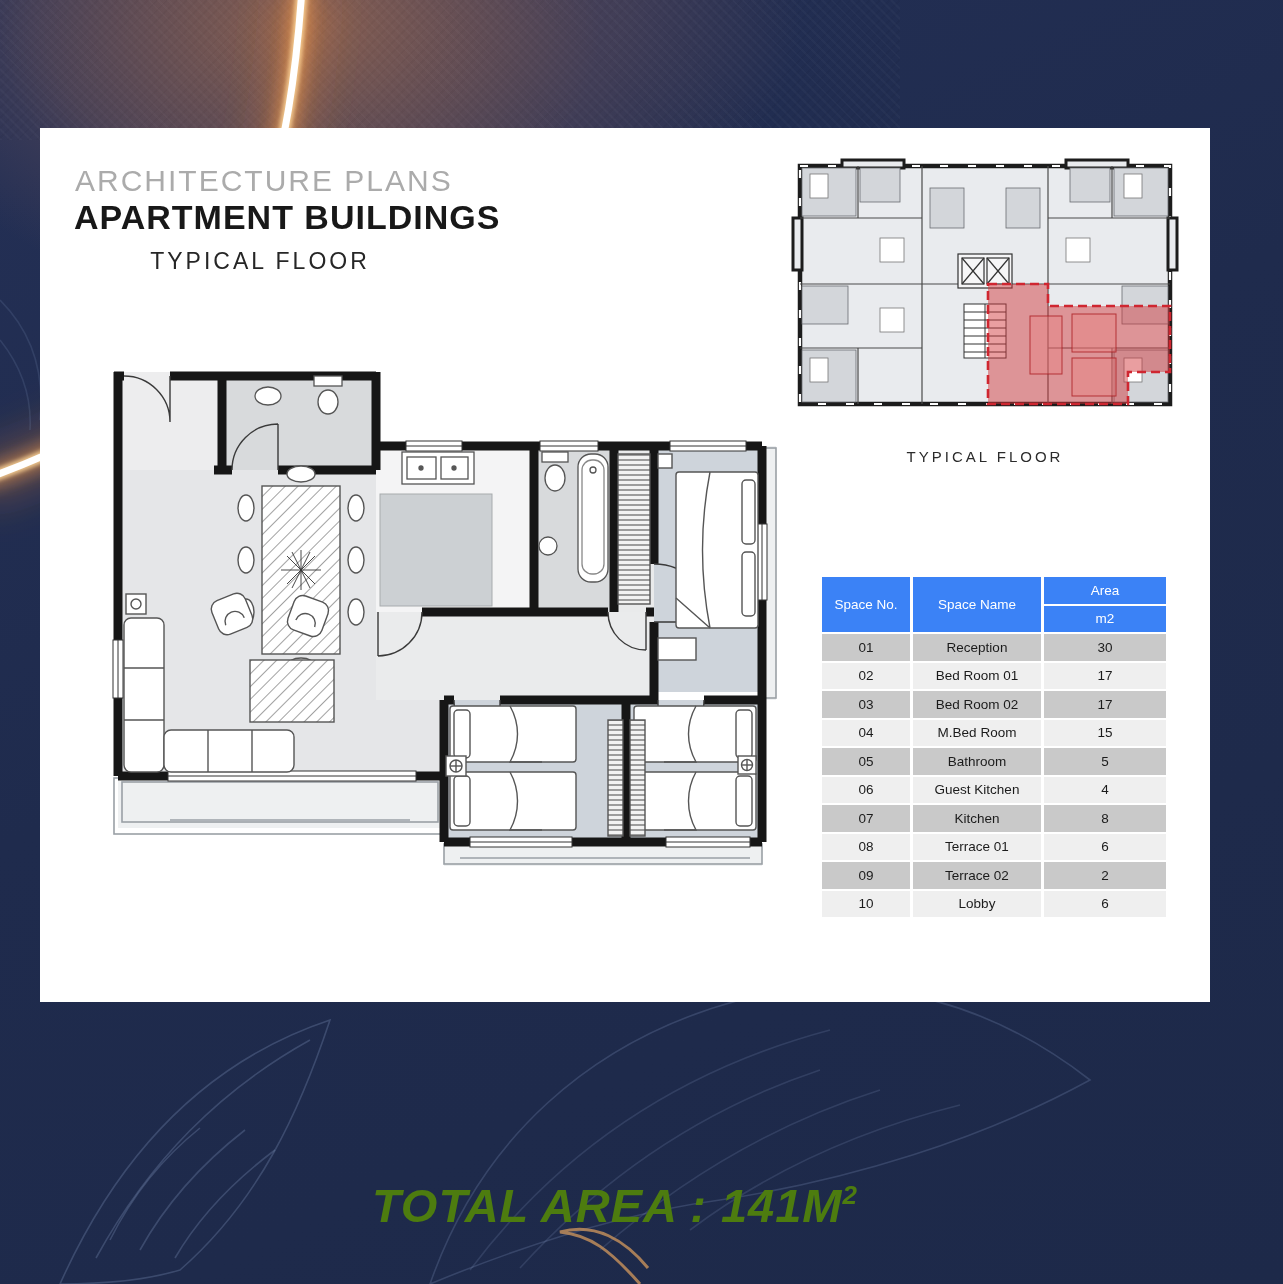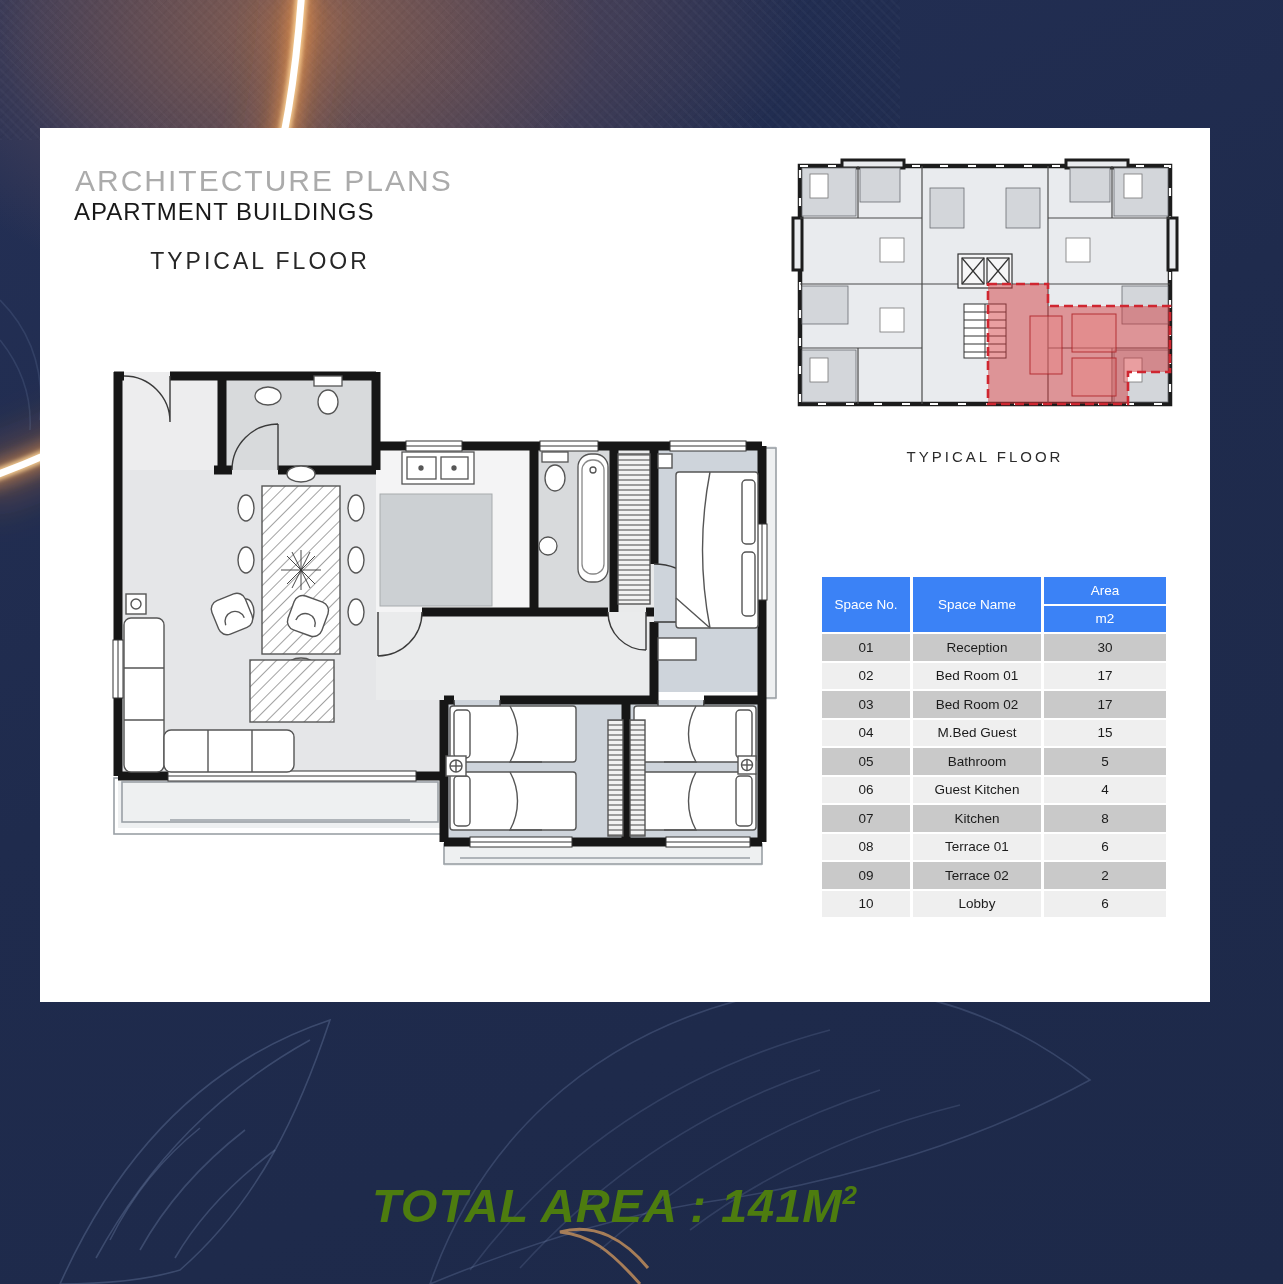--- a/index.html
+++ b/index.html
@@ -22,21 +22,21 @@
   .card{
     position:absolute;left:40px;top:128px;width:1170px;height:874px;
     background:#ffffff;z-index:2;
   }
   .eyebrow{
     position:absolute;left:35px;top:36px;
     font-size:30px;color:#ababab;letter-spacing:2px;font-weight:400;
   }
   .main-title{
     position:absolute;left:34px;top:70px;
-    font-size:24px;color:#181818;font-weight:400;letter-spacing:1px;
+    font-size:34px;color:#181818;font-weight:700;letter-spacing:1px;
   }
   .main-subtitle{
     position:absolute;left:70px;top:120px;width:300px;text-align:center;
     font-size:23px;color:#262626;letter-spacing:3px;font-weight:400;
   }
   .overview-caption{
     position:absolute;left:750px;top:320px;width:390px;text-align:center;
     font-size:15px;color:#2b2b2b;letter-spacing:3px;font-weight:500;
   }
   .main-plan{position:absolute;left:70px;top:240px;}
@@ -393,21 +393,21 @@
   <div class="cell dark">01</div>
       <div class="cell dark">Reception</div>
       <div class="cell dark">30</div>
       <div class="cell light">02</div>
       <div class="cell light">Bed Room 01</div>
       <div class="cell light">17</div>
       <div class="cell dark">03</div>
       <div class="cell dark">Bed Room 02</div>
       <div class="cell dark">17</div>
       <div class="cell light">04</div>
-      <div class="cell light">M.Bed Guest</div>
+      <div class="cell light">M.Bed Room</div>
       <div class="cell light">15</div>
       <div class="cell dark">05</div>
       <div class="cell dark">Bathroom</div>
       <div class="cell dark">5</div>
       <div class="cell light">06</div>
       <div class="cell light">Guest Kitchen</div>
       <div class="cell light">4</div>
       <div class="cell dark">07</div>
       <div class="cell dark">Kitchen</div>
       <div class="cell dark">8</div>

